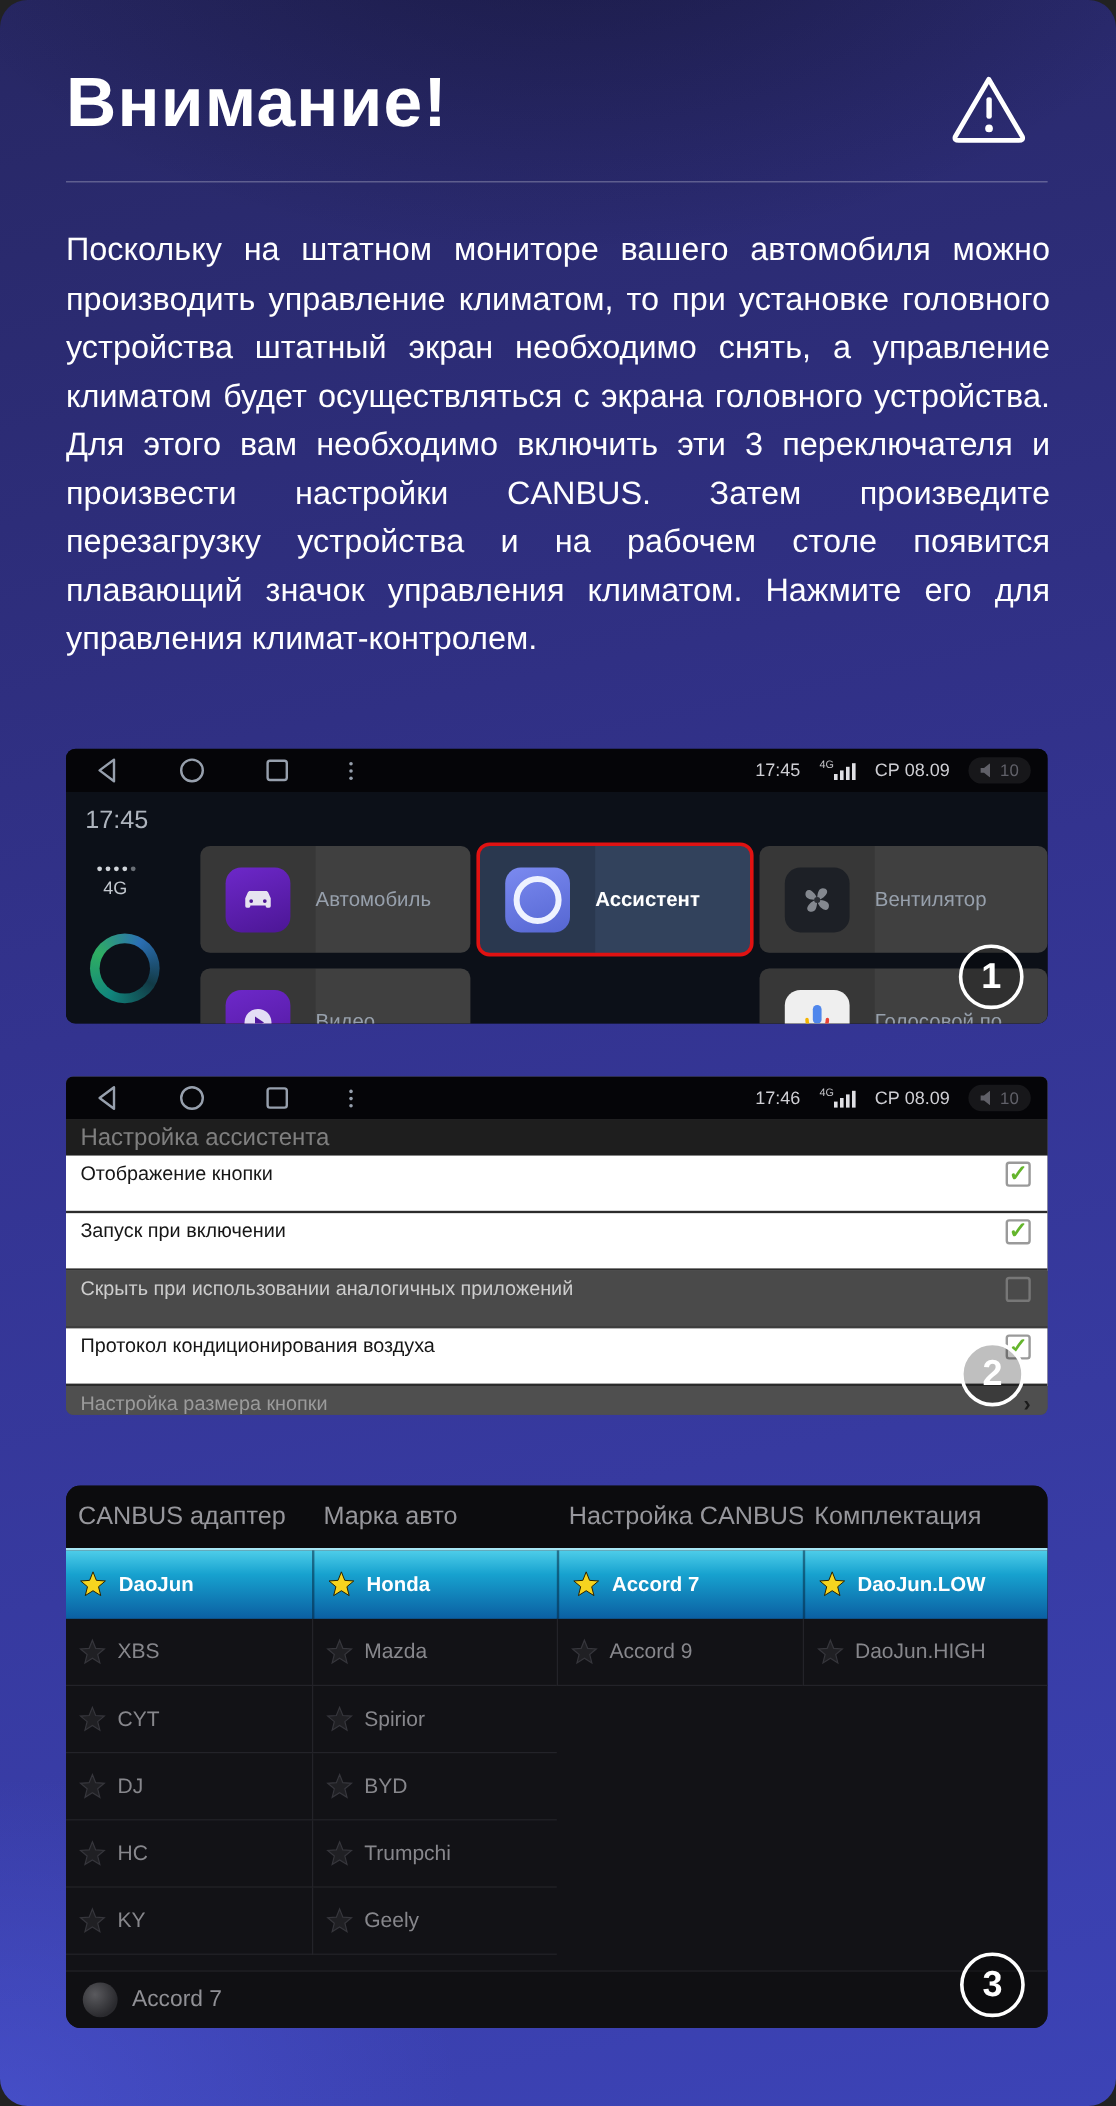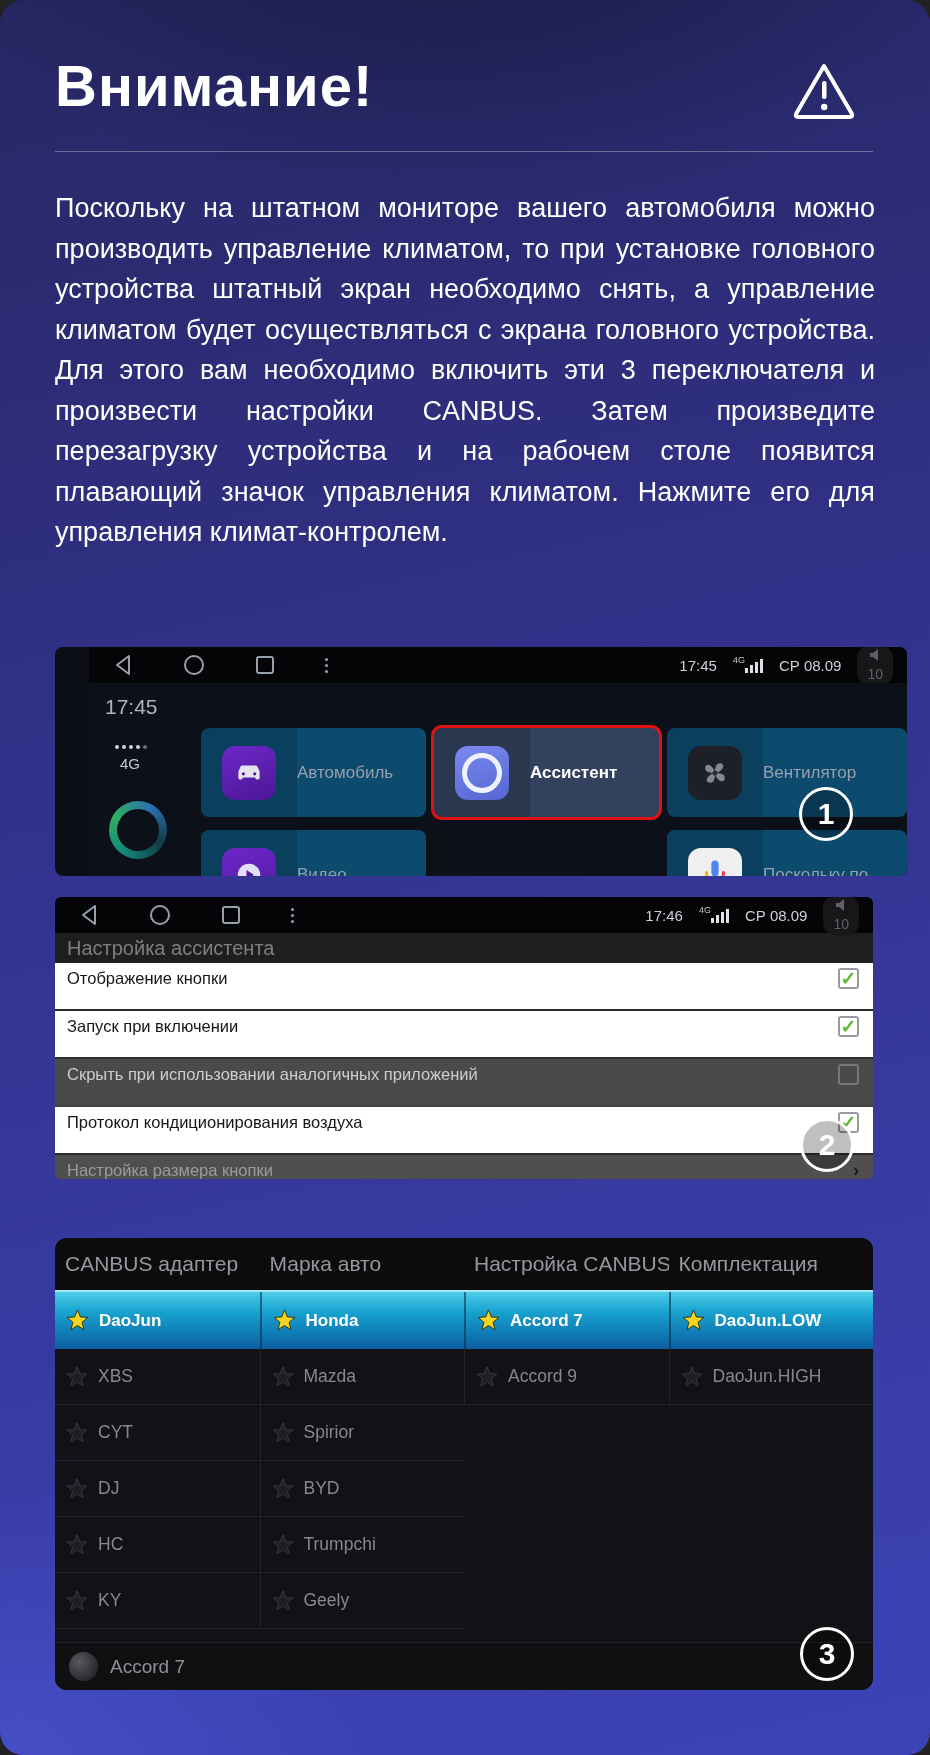--- a/index.html
+++ b/index.html
@@ -25,33 +25,33 @@
   .sbar{height:36px;background:#050508;display:flex;align-items:center;justify-content:space-between;padding:0 14px;box-sizing:border-box;}
   .nav{display:flex;align-items:center;gap:50px;margin-left:10px;}
   .nav .dotcol{display:flex;flex-direction:column;gap:3px;}
   .nav .dotcol i{width:3px;height:3px;border-radius:50%;background:#97a0ad;}
   .sright{display:flex;align-items:center;gap:16px;}
   .stxt{color:#cfcfd4;font-size:15px;}
   .sig{position:relative;width:30px;height:18px;}
   .sig .g{position:absolute;left:0;top:-1px;font-size:9px;color:#c5c5c9;}
   .sig .bars{position:absolute;right:0;bottom:1px;display:flex;align-items:flex-end;gap:2px;}
   .sig .bars i{width:3px;background:#e0e0e4;display:block;}
-  .volpill{display:flex;align-items:center;gap:5px;background:#17171a;border-radius:12px;padding:3px 10px;color:#606068;font-size:14px;flex-direction:column;}
-  
-  .s1{top:647px;height:229px;border-radius:8px;padding-left:34px;}
+  .volpill{display:flex;align-items:center;gap:5px;background:#17171a;border-radius:12px;padding:3px 10px;color:#606068;font-size:14px;}
+  
+  .s1{top:624px;height:229px;border-radius:8px;}
   .s1 .body1{position:relative;height:193px;background:#0c1018;}
   .side-time{position:absolute;left:16px;top:12px;color:#aeb4bd;font-size:21px;}
   .side-dots{position:absolute;left:26px;top:62px;display:flex;gap:3px;}
   .side-dots i{width:4px;height:4px;border-radius:50%;background:#d0d4d9;}
   .side-dots i:last-child{background:#6a6f76;}
   .side-4g{position:absolute;left:31px;top:72px;color:#c3c8cf;font-size:15px;}
   .ring{position:absolute;left:20px;top:118px;width:58px;height:58px;border-radius:50%;
     background:conic-gradient(from 210deg,#11867c,#2fae62,#2b6fb4,#123a46,#11867c);}
   .ring i{position:absolute;inset:8px;border-radius:50%;background:#0c1018;display:block;}
-  .tile{position:absolute;width:225px;height:89px;background:#0c4a6e;border-radius:8px;display:flex;align-items:center;overflow:hidden;}
+  .tile{position:absolute;width:225px;height:89px;background:#404040;border-radius:8px;display:flex;align-items:center;overflow:hidden;}
   .tile .ticonbox{width:96px;display:flex;justify-content:center;align-items:center;background:rgba(0,0,0,.14);height:100%;}
   .tile .tlabel{flex:1;color:#97a0ac;font-size:17px;white-space:nowrap;}
   .tile.hl{background:#32425c;border:3px solid #e01212;border-radius:11px;box-sizing:border-box;}
   .tile.hl .tlabel{color:#fff;font-weight:bold;}
   .t1{left:112px;top:45px;} .t2{left:342px;top:42px;width:231px;height:95px;} .t3{left:578px;top:45px;width:240px;}
   .t4{left:112px;top:147px;} .t5{left:345px;top:147px;} .t6{left:578px;top:147px;width:240px;}
   .appic{width:54px;height:54px;border-radius:13px;display:flex;align-items:center;justify-content:center;}
   .ic-car{background:linear-gradient(160deg,#6d28c9,#4c1695);}
   .ic-assist{background:linear-gradient(160deg,#7b8af0,#5566d2);}
   .ic-assist i{width:30px;height:30px;border:5px solid #eef2ff;border-radius:50%;display:block;}
@@ -212,21 +212,21 @@
             <span class="appic ic-mic">
           <svg width="30" height="34" viewBox="0 0 24 28">
                 <rect x="9" y="2" width="6" height="13" rx="3" fill="#4f86ec"></rect>
                 <path d="M5 12c0 4.5 3 7 7 7" fill="none" stroke="#f4b400" stroke-width="2.4" stroke-linecap="round"></path>
                 <path d="M19 12c0 4.5-3 7-7 7" fill="none" stroke="#ea4335" stroke-width="2.4" stroke-linecap="round"></path>
                 <path d="M12 19v5" stroke="#34a853" stroke-width="2.4" stroke-linecap="round"></path>
                 <path d="M7.5 24.5h9" stroke="#34a853" stroke-width="2.4" stroke-linecap="round"></path>
               </svg>
         </span>
           </div>
-        <span class="tlabel">Поскольку по</span>
+        <span class="tlabel">Голосовой по</span>
       </div>
     </div>
   </section>
 
   <section class="shot s2">
     <div class="sbar">
       <div class="nav">
         <svg width="20" height="22" viewBox="0 0 20 22">
             <path d="M16 2 L4 11 L16 20 Z" fill="none" stroke="#97a0ad" stroke-width="2" stroke-linejoin="round"></path>
           </svg>

